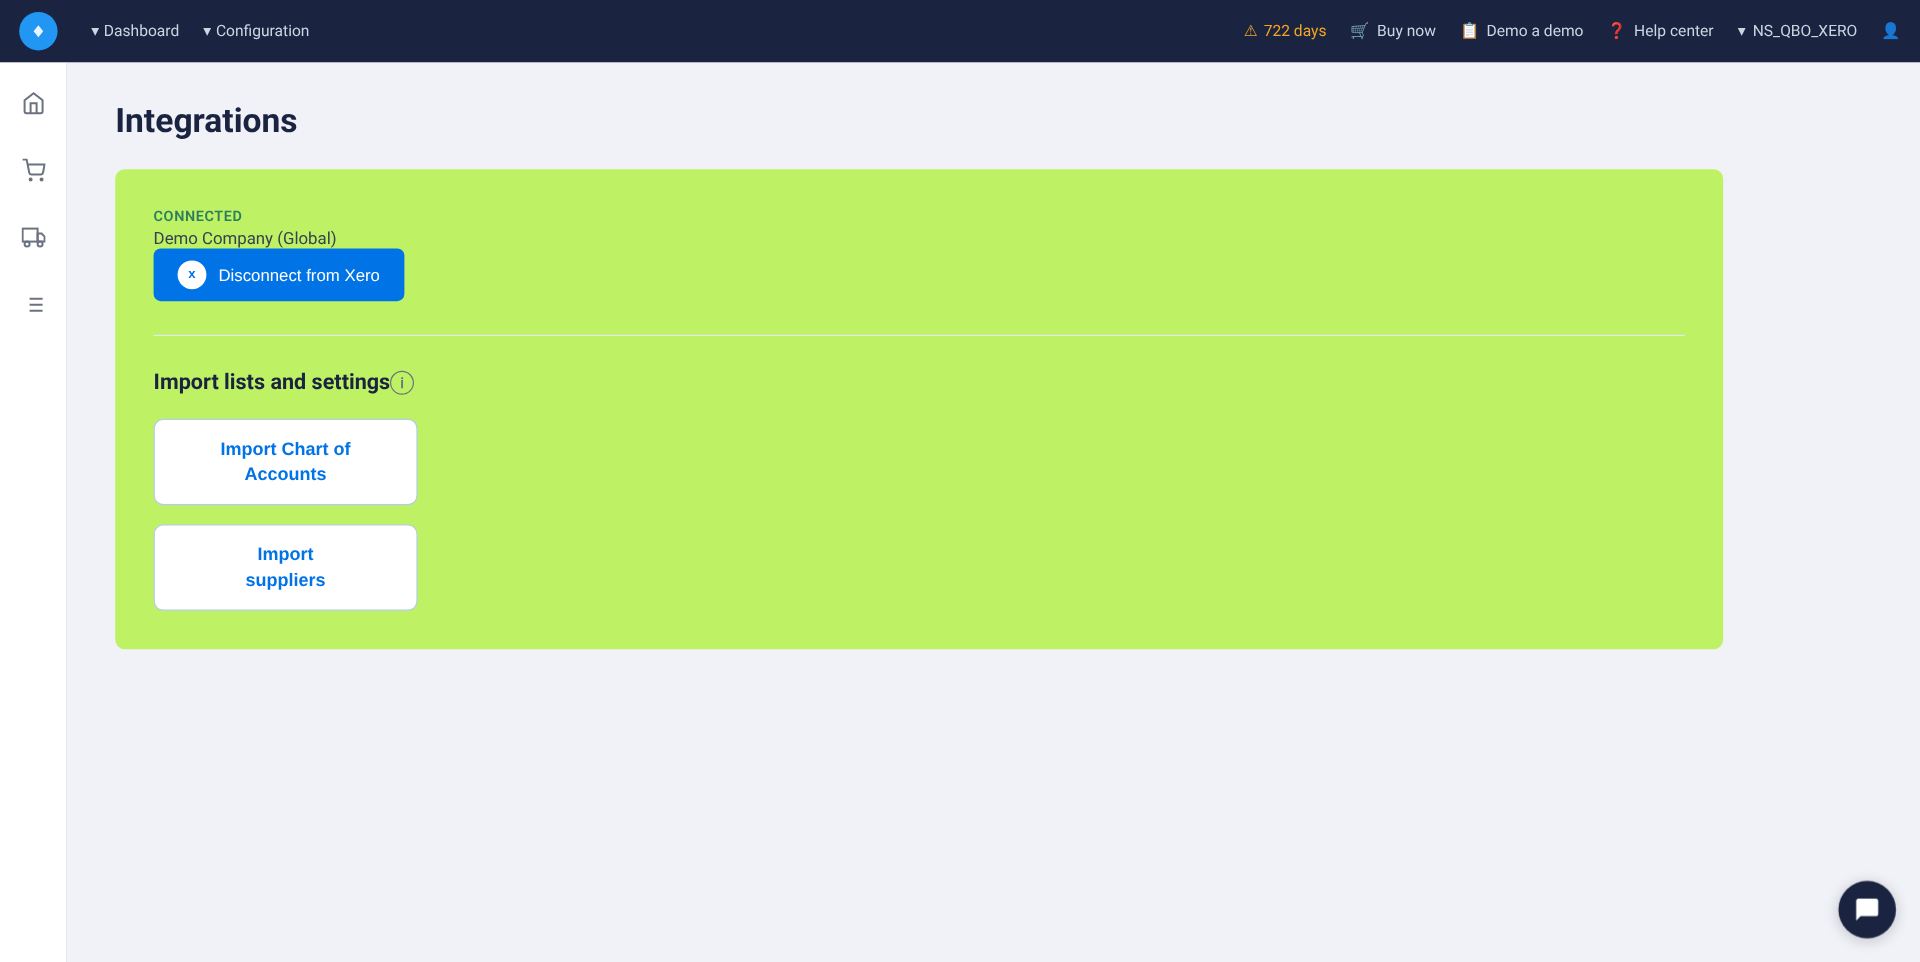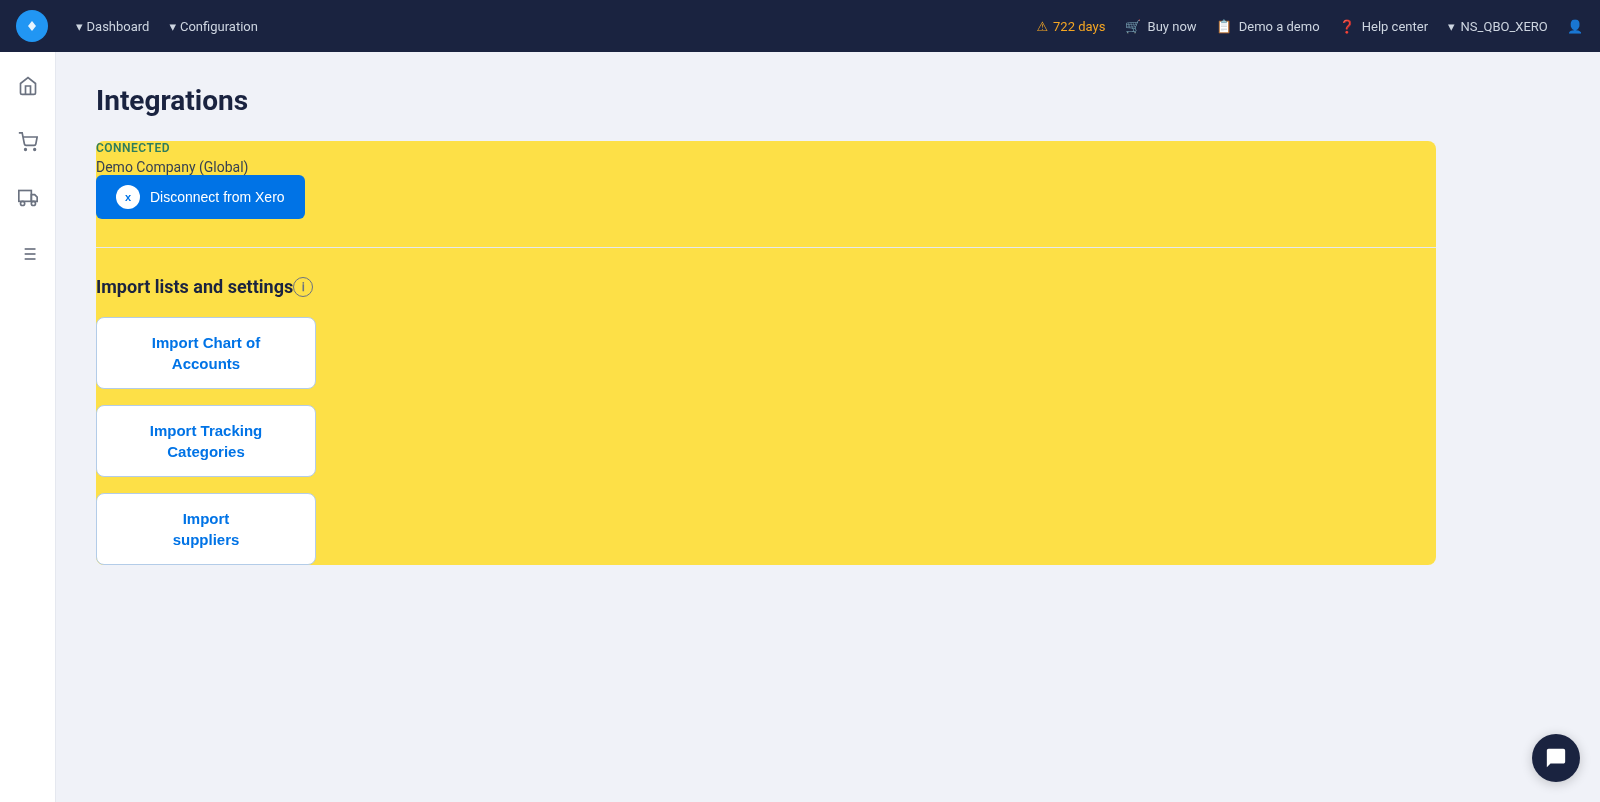--- a/index.html
+++ b/index.html
@@ -99,22 +99,23 @@
     }
 
     .page-title {
       font-size: 28px;
       font-weight: 700;
       color: #1a2340;
       margin-bottom: 24px;
     }
 
     .card {
-      background: #fde047;
+      background: #bef264;
       border-radius: 8px;
+      padding: 32px;
       max-width: 1340px;
     }
 
     .connected-label {
       font-size: 12px;
       font-weight: 600;
       color: #2e7d5e;
       letter-spacing: 0.5px;
       margin-bottom: 4px;
     }
@@ -320,21 +321,20 @@
 
       <hr class="divider">
 
       <div>
         <div class="section-title">
           <span>Import lists and settings</span>
           <div class="info-icon">ℹ</div>
         </div>
         <div class="import-buttons">
           <button class="import-btn">Import Chart of<br>Accounts</button>
-          <button class="import-btn">Import Tracking<br>Categories</button>
           <button class="import-btn">Import<br>suppliers</button>
         </div>
       </div>
     </div>
   </main>
 </div>
 
 <div class="chat-bubble">
   <svg width="22" height="22" viewBox="0 0 24 24" fill="white">
     <path d="M20 2H4c-1.1 0-2 .9-2 2v18l4-4h14c1.1 0 2-.9 2-2V4c0-1.1-.9-2-2-2z"></path>

